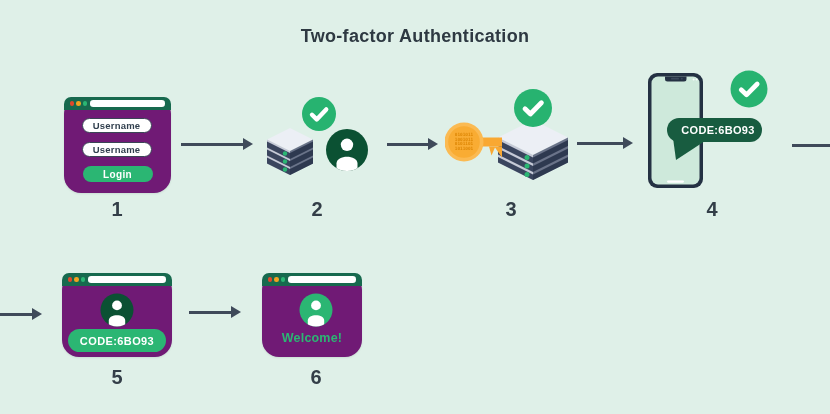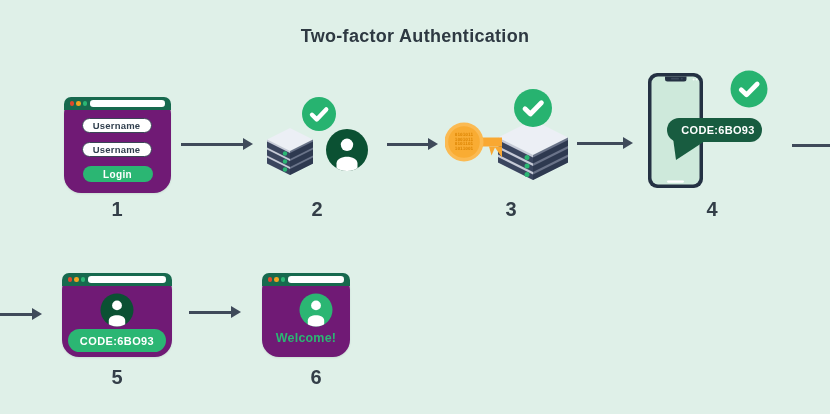--- a/index.html
+++ b/index.html
@@ -27,21 +27,21 @@
     font-size:9.5px;font-weight:bold;color:#32404F;background:#fff;letter-spacing:.2px;
   }
   .w1 .f-user{top:21px;}
   .w1 .f-pass{top:45px;}
   .w1 .login{
     position:absolute;left:18.5px;top:69px;width:70px;height:16px;background:#2BB673;border-radius:9px;
     color:#fff;font-size:10px;font-weight:bold;display:flex;align-items:center;justify-content:center;letter-spacing:.4px;
   }
 
   .w5{left:62px;top:273px;width:110px;height:84px;}
-  .w6{left:262px;top:273px;width:88px;height:84px;}
+  .w6{left:262px;top:273px;width:100px;height:84px;}
   .avatar-svg{position:absolute;}
   .w5 .avatar-svg{left:38px;top:20px;}
   .w6 .avatar-svg{left:37px;top:20px;}
   .code-pill{
     position:absolute;left:6px;top:56px;width:98px;height:23px;background:#2BB673;border-radius:11.5px;
     color:#fff;font-size:11px;font-weight:bold;display:flex;align-items:center;justify-content:center;letter-spacing:.4px;
   }
   .welcome{
     position:absolute;left:0;top:58px;width:100%;text-align:center;
     color:#2BB673;font-size:12.5px;font-weight:bold;letter-spacing:.2px;

